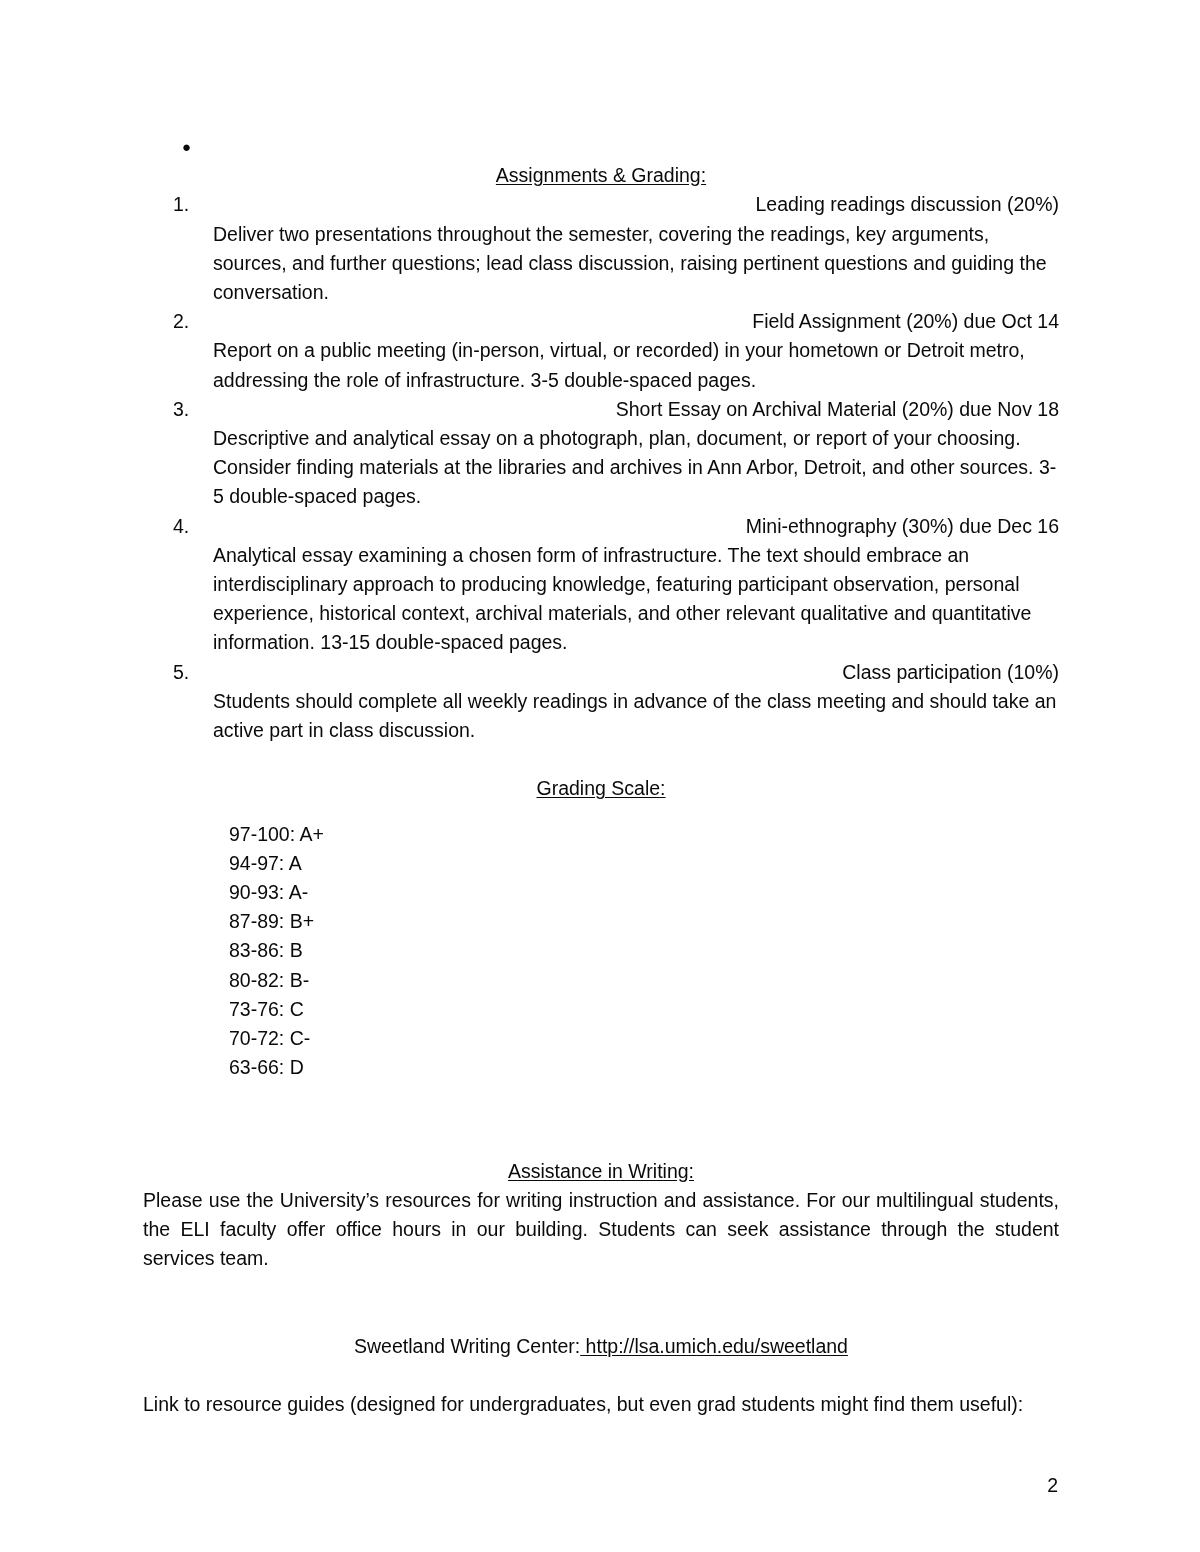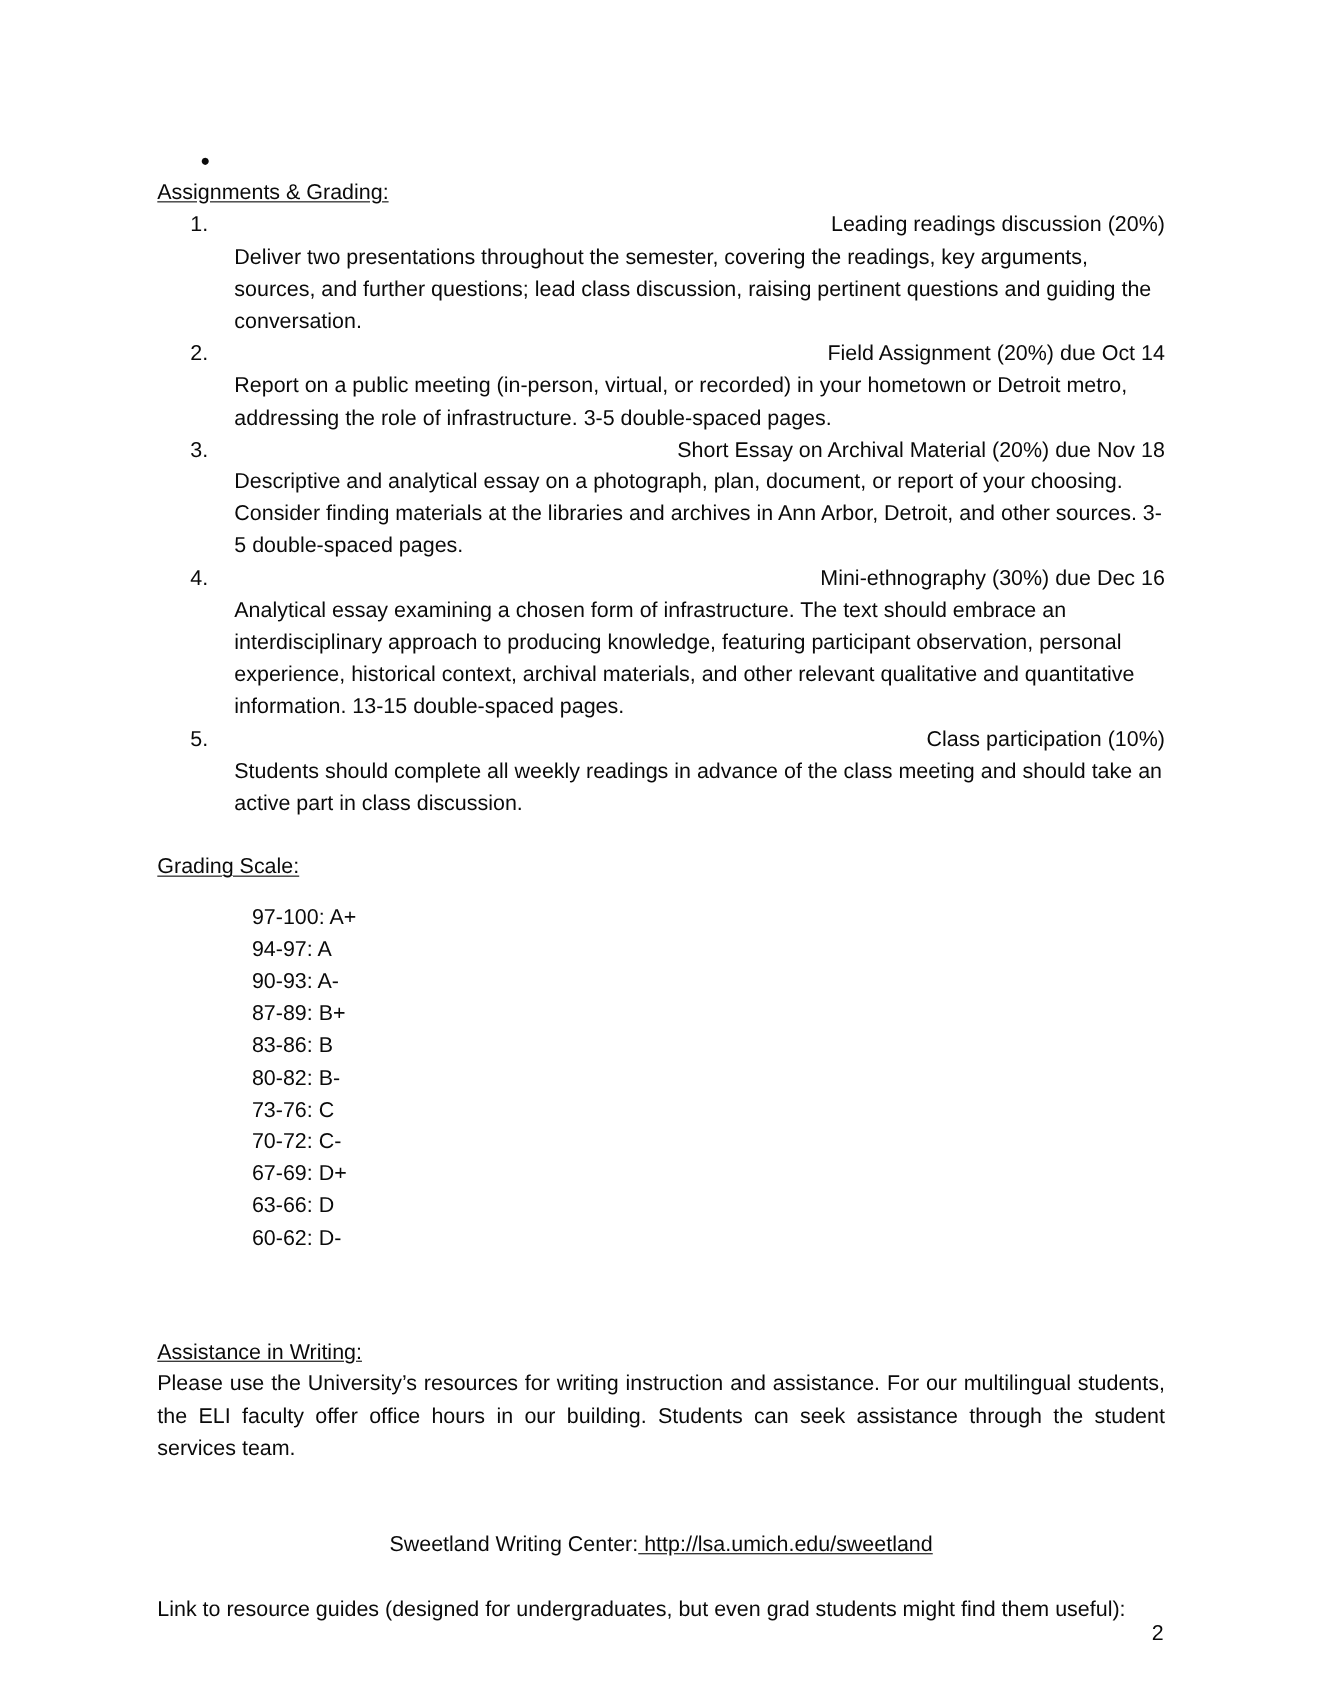--- a/index.html
+++ b/index.html
@@ -46,20 +46,21 @@
     line-height: 29.2px;
   }
 
   
   .section-heading {
     font-size: 19.5px;
     line-height: 29.2px;
     text-decoration: underline;
     text-underline-offset: 2px;
     white-space: pre;
+    text-align: center;
   }
 
   
   .num-list {
     list-style: none;
     margin: 0;
     padding: 0;
   }
   .num-item {
     position: relative;
@@ -172,23 +173,21 @@
 
     <ul class="grade-list">
       <li class="grade-row">97-100: A+</li>
       <li class="grade-row">94-97: A</li>
       <li class="grade-row">90-93: A-</li>
       <li class="grade-row">87-89: B+</li>
       <li class="grade-row">83-86: B</li>
       <li class="grade-row">80-82: B-</li>
       <li class="grade-row">73-76: C</li>
       <li class="grade-row">70-72: C-</li>
-      <li class="grade-row">67-69: D+</li>
       <li class="grade-row">63-66: D</li>
-      <li class="grade-row">60-62: D-</li>
     </ul>
 
     <div class="spacer"></div>
     <div class="spacer"></div>
 
     <div class="section-heading">Assistance in Writing:</div>
 
     <p class="para">Please use the University’s resources for writing instruction and assistance. For our multilingual students, the ELI faculty offer office hours in our building. Students can seek assistance through the student services team.</p>
 
     <div class="spacer"></div>

